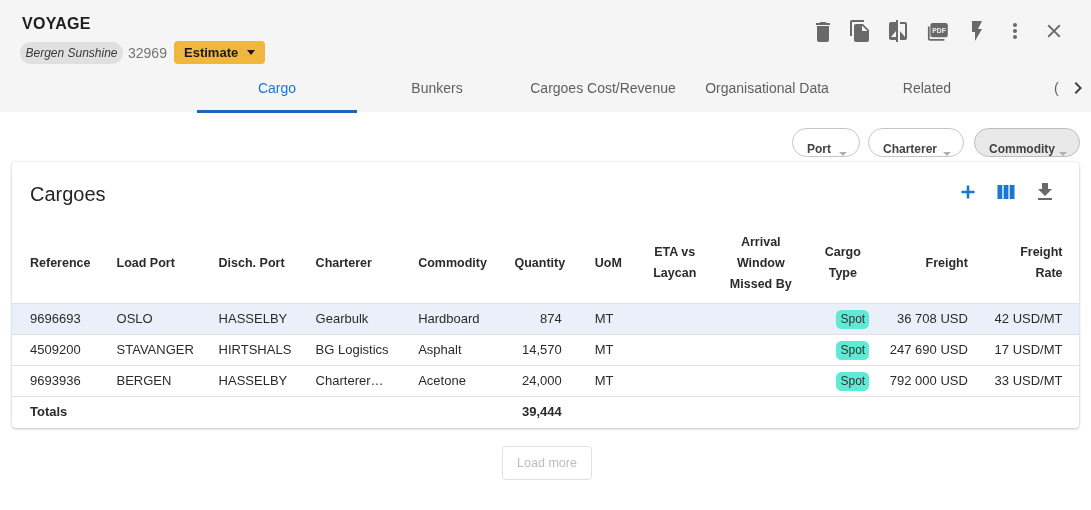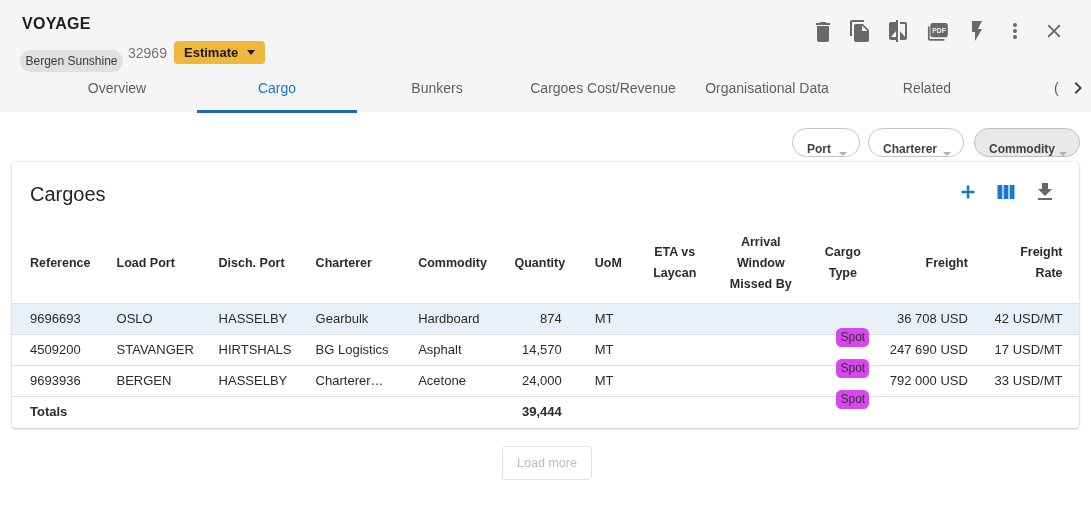--- a/index.html
+++ b/index.html
@@ -1,20 +1,20 @@
 <!DOCTYPE html>
 <html><head>
 <meta charset="utf-8">
 <style>
 * { margin:0; padding:0; box-sizing:border-box; }
 html,body { width:1091px; height:510px; background:#fff; font-family:"Liberation Sans", sans-serif; }
 .page { position:relative; width:1091px; height:510px; background:#fff; overflow:hidden; }
 .header { position:absolute; left:0; top:0; width:1091px; height:112px; background:#f5f5f5; }
 .title { position:absolute; left:22px; top:15px; font-size:16px; font-weight:bold; color:#1e1e1e; letter-spacing:0.3px; }
-.shipchip { position:absolute; left:20px; top:50px; width:103px; height:22px; background:#e0e0e0; border-radius:11px; font-size:12px; color:#3a3a3a; display:flex; align-items:center; justify-content:center; }
+.shipchip { position:absolute; left:20px; top:42px; width:103px; height:22px; background:#e0e0e0; border-radius:11px; font-size:12px; color:#3a3a3a; display:flex; align-items:center; justify-content:center;font-style:italic; }
 .vnum { position:absolute; left:128px; top:45px; font-size:14px; color:#757575; }
 .estbtn { position:absolute; left:174px; top:41px; height:23px; background:#efb73c; border-radius:4px; padding:0 10px; font-size:13px; font-weight:bold; color:#191919; display:flex; align-items:center; gap:9px; }
 .estbtn .caret { width:0; height:0; border-left:4.5px solid transparent; border-right:4.5px solid transparent; border-top:5px solid #191919; }
 .hicons { position:absolute; top:19px; left:0; width:1091px; height:26px; }
 .hicon { position:absolute; top:0; width:24px; height:24px; }
 
 .tabs { position:absolute; left:0; top:76px; width:1091px; height:24px; }
 .tab { position:absolute; top:0; height:24px; display:flex; align-items:center; justify-content:center; font-size:14px; color:#5f5f5f; }
 .tab.active { color:#1976d2; }
 .underline { position:absolute; left:197px; top:110px; width:160px; height:2.5px; background:#1f66b8; }
@@ -35,21 +35,21 @@
 tr.r { border-top:1px solid #e0e0e0; }
 tr.hl { background:#e9f0fa; }
 td.num, th.num { text-align:right; }
 .c1 { padding-left:18px; text-align:left; }
 .c2, .c3, .c4, .c5 { padding-left:12.5px; text-align:left; }
 .c6 { padding-right:12.5px; } th.c6 { padding-right:9px; }
 .c7 { padding-left:20.5px; text-align:left; }
 .c8, .c9, .c10 { text-align:center; }
 .c11 { padding-right:12.5px; }
 .c12 { padding-right:16.5px; }
-.spot { display:inline-block; position:relative; top:19px; margin-left:20px; background:#d946ef; border-radius:5.5px; padding:2px 4px 3px; font-size:12px; color:#333; }
+.spot { display:inline-block; position:relative; top:1px; margin-left:20px; background:#5eead4; border-radius:5.5px; padding:2px 4px 3px; font-size:12px; color:#333; }
 .totals td { font-weight:bold; }
 
 .loadmore { position:absolute; left:502px; top:446px; width:90px; height:34px; border:1px solid #e0e0e0; border-radius:4px; background:#fff; color:#bdbdbd; font-size:12.5px; display:flex; align-items:center; justify-content:center; font-family:"Liberation Sans", sans-serif; }
 svg { display:block; }
 </style>
 </head>
 <body>
 <div class="page">
   <div class="header"></div>
   <div class="title">VOYAGE</div>
@@ -79,21 +79,20 @@
         <circle cx="12" cy="6" r="2"></circle>
         <circle cx="12" cy="12" r="2"></circle>
         <circle cx="12" cy="18" r="2"></circle>
       </svg>
     <svg class="hicon" style="left:1042.5px; width:22px; height:22px; top:1px;" viewBox="0 0 24 24" fill="#696969">
         <path d="M19 6.41 17.59 5 12 10.59 6.41 5 5 6.41 10.59 12 5 17.59 6.41 19 12 13.41 17.59 19 19 17.59 13.41 12z"></path>
       </svg>
   </div>
 
   <div class="tabs">
-    <div class="tab" style="left:37px; width:160px;">Overview</div>
     <div class="tab active" style="left:197px; width:160px;">Cargo</div>
     <div class="tab" style="left:357px; width:160px;">Bunkers</div>
     <div class="tab" style="left:517px; width:172px;">Cargoes Cost/Revenue</div>
     <div class="tab" style="left:687px; width:160px;">Organisational Data</div>
     <div class="tab" style="left:847px; width:160px;">Related</div>
     <div class="tab" style="left:1007px; width:94px; justify-content:flex-start; padding-left:47px;">(</div>
   </div>
   <div class="underline"></div>
   <svg class="tabarrow" viewBox="0 0 24 24" fill="#424242">
       <path d="M10 6 8.59 7.41 13.17 12l-4.58 4.59L10 18l6-6z"></path>

